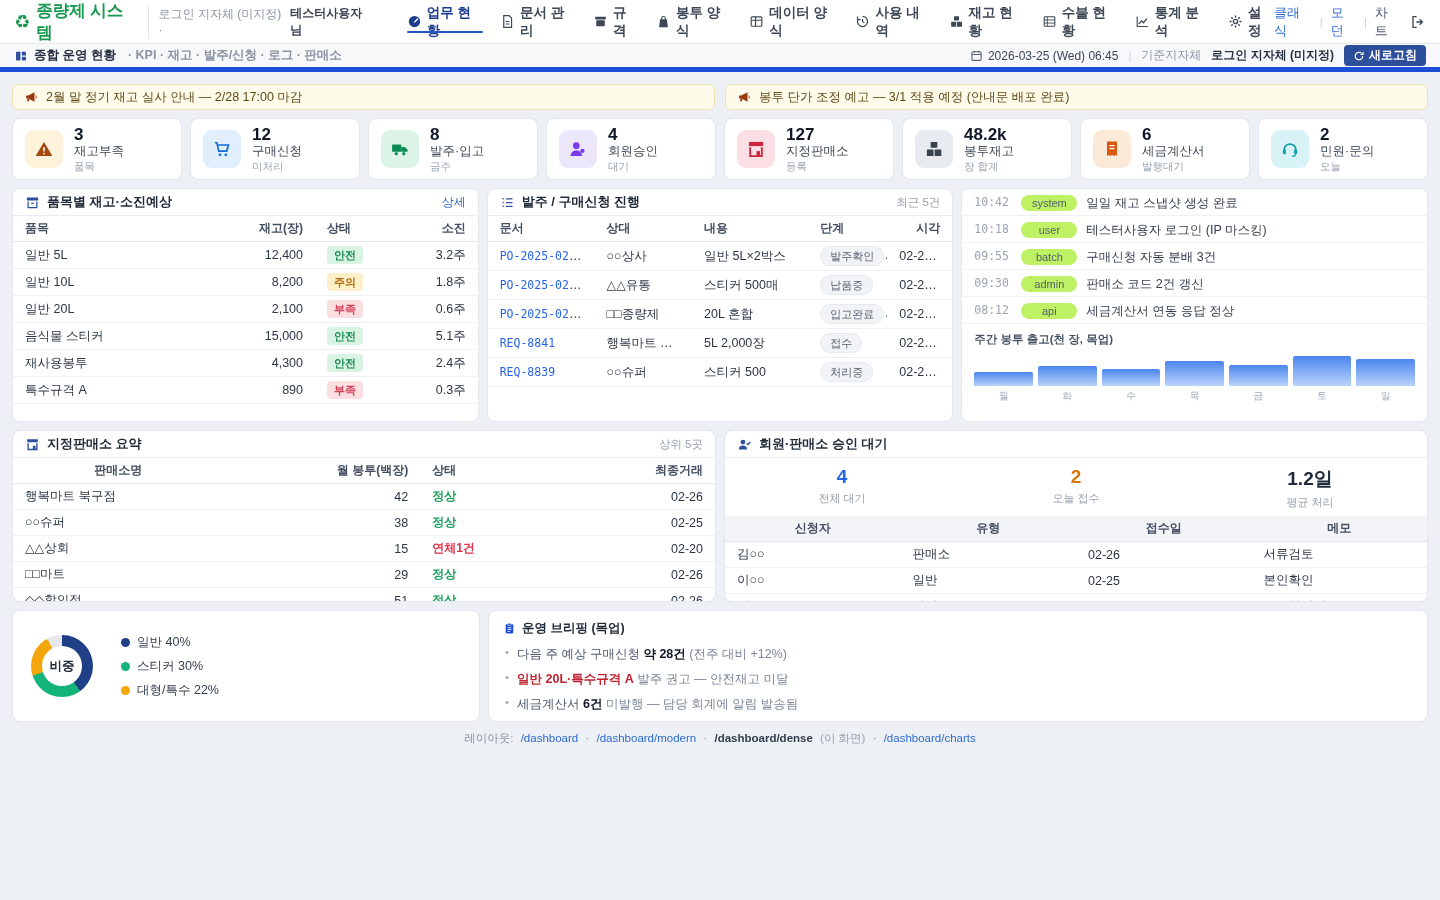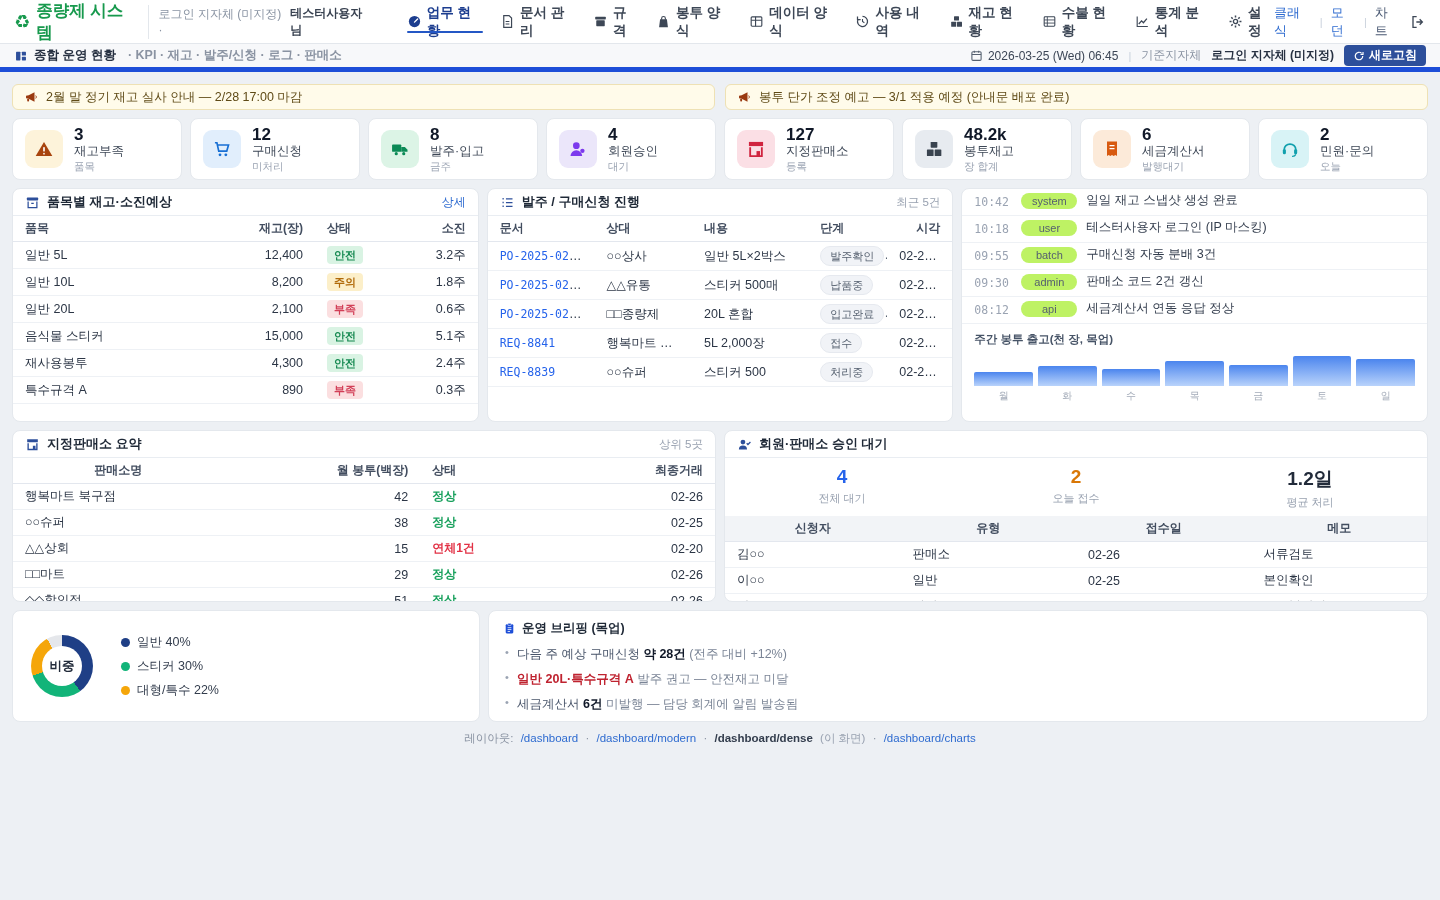--- a/index.html
+++ b/index.html
@@ -99,21 +99,21 @@
   .badge.warn { background:#fcefc9; color:#b06a09; }
   .badge.danger { background:#fbdfe0; color:#d23f57; }
   .pill { display:inline-block; font-size:11px; padding:1.5px 9px; border-radius:10px;
     background:#f1f3f7; color:#55606f; border:1px solid #e6e9ef; }
   .doclink { color:#2563eb; font-family:"DejaVu Sans Mono",monospace; font-size:11.5px; }
   .st-txt { font-size:12px; font-weight:600; }
   .st-txt.ok { color:#18a05c; }
   .st-txt.danger { color:#e23246; }
 
   
-  .ev { display:flex; align-items:flex-end; gap:9px; padding:6px 12px;
+  .ev { display:flex; align-items:flex-start; gap:9px; padding:6px 12px;
     border-bottom:1px solid #eef1f5; font-size:12.5px; height:27px; }
   .ev-time { font-family:"DejaVu Sans Mono",monospace; color:#9aa3b2; font-size:11.5px; width:38px; flex:none; }
   .ev-tag { background:#bef264; border-radius:9px; padding:2px 0; font-size:11px;
     color:#55606f; width:56px; text-align:center; flex:none; }
   .ev-msg { color:#333d4d; }
 
   
   .chart-box { padding:8px 12px 4px; }
   .chart-title { font-size:11.5px; font-weight:bold; color:#475467; margin-bottom:9px; }
   .bars { display:flex; gap:5px; align-items:flex-end; height:30px; }

